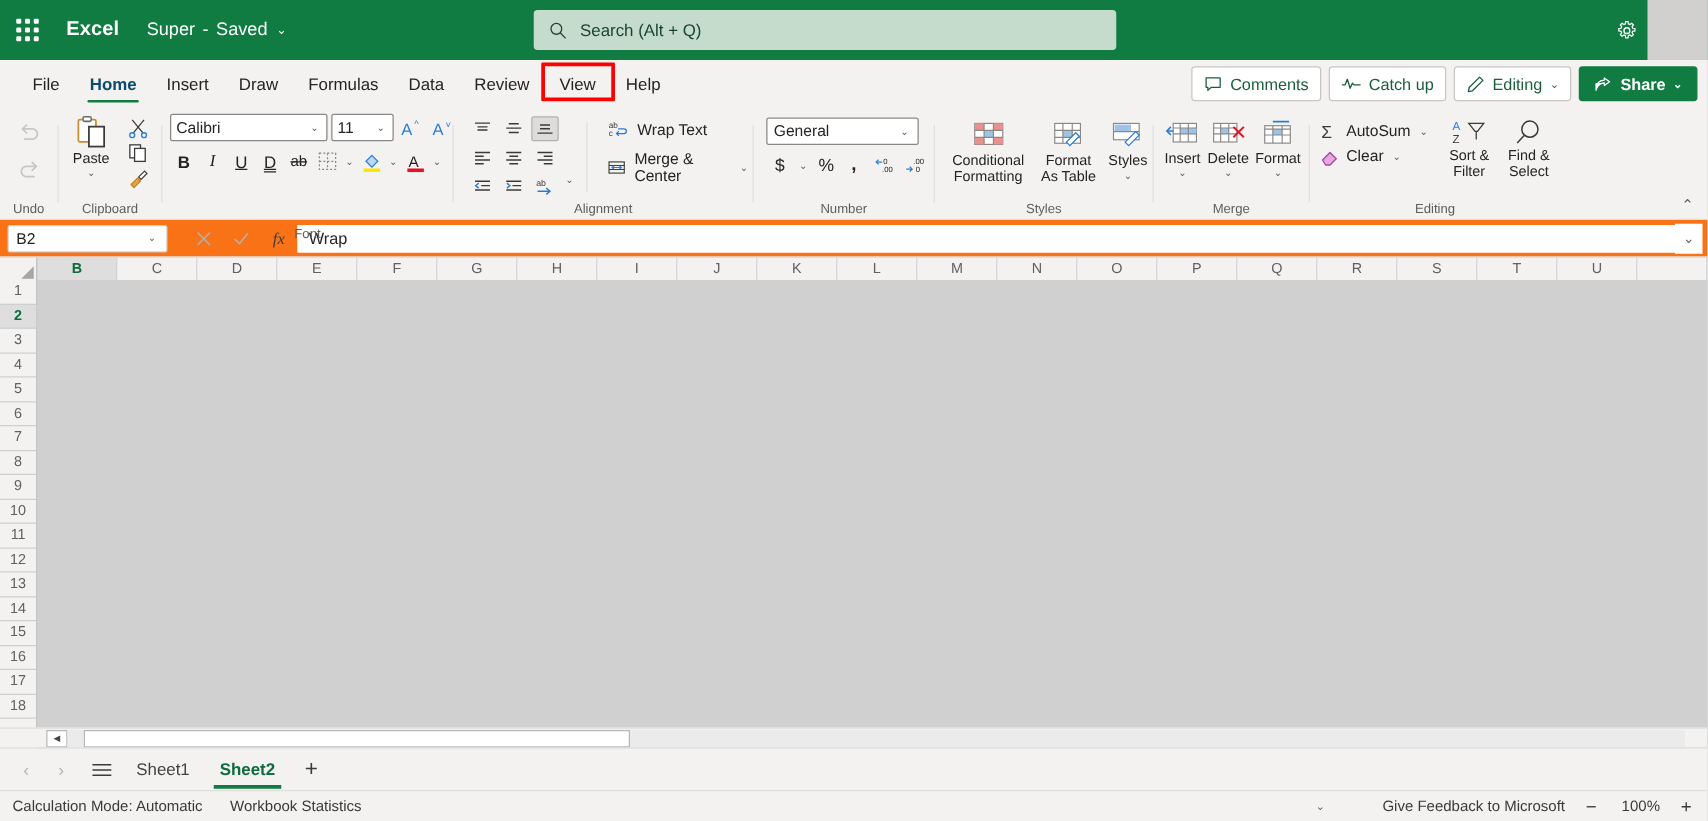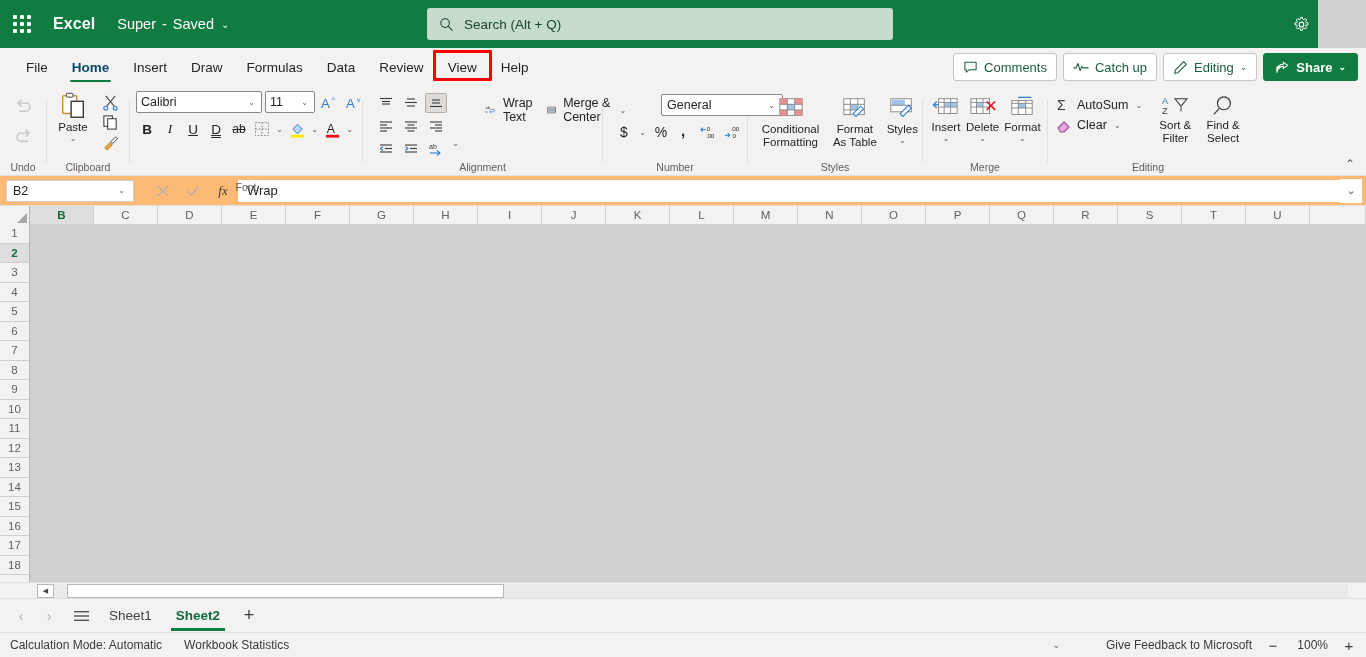--- a/index.html
+++ b/index.html
@@ -120,29 +120,29 @@
     font-size:13.5px; cursor:pointer; border-radius:2px; color:#252423;
   }
   .chev-s { font-size:8px; color:#605e5c; cursor:pointer; width:11px; text-align:center; }
 
   
   .align-grp { width:235px; }
   .align-left-col { display:flex; flex-direction:column; gap:3px; padding-left:10px; padding-top:2px; }
   .align-row { display:flex; gap:3px; }
   .abtn { width:22px; height:20px; display:flex; align-items:center; justify-content:center; cursor:pointer; border-radius:2px; }
   .abtn.sel { background:#dedcda; border:1px solid #b3b0ad; }
-  .align-right-col { display:flex; gap:8px; padding-left:14px; padding-top:5px; }
+  .align-right-col { display:flex; flex-direction:column; gap:8px; padding-left:14px; padding-top:5px; }
   .wrap-item { display:flex; align-items:center; gap:7px; cursor:pointer; font-size:12.5px; }
 
   
   .num-grp { width:140px; }
   .num-col { display:flex; flex-direction:column; padding-left:8px; padding-top:3px; gap:5px; }
   .num-fmt {
     width:122px; height:22px; border:1px solid #8a8886; background:#fff; border-radius:2px;
-    display:flex; align-items:center; justify-content:space-between; padding:0 5px; font-size:12.5px; cursor:pointer;margin-left:48px;
+    display:flex; align-items:center; justify-content:space-between; padding:0 5px; font-size:12.5px; cursor:pointer;
   }
   .num-row { display:flex; align-items:center; gap:2px; }
   .nbtn { width:22px; height:22px; display:flex; align-items:center; justify-content:center; cursor:pointer; font-size:14px; }
 
   
   .styles-grp { width:170px;align-items:center; }
   .styles-row { display:flex; gap:2px; padding-left:6px; padding-top:3px; }
   .big-btn { display:flex; flex-direction:column; align-items:center; width:auto; cursor:pointer; padding:1px 2px; }
   .big-btn .lbl { max-width:72px; }
 
@@ -157,21 +157,21 @@
   .edit-item { display:flex; align-items:center; gap:5px; cursor:pointer; font-size:12.5px; }
   .edit-right { display:flex; gap:2px; padding-left:8px; }
 
   .ribbon-collapse {
     position:absolute; right:6px; bottom:2px; font-size:12px; color:#605e5c; cursor:pointer;
     width:20px; height:18px; display:flex; align-items:center; justify-content:center;
   }
 
   
   .fbar {
-    height:30px; flex:0 0 30px; background:#fdba74; display:flex; align-items:center;
+    height:30px; flex:0 0 30px; background:#f97316; display:flex; align-items:center;
     padding:0 4px; gap:0; border-bottom:1px solid #e1dfdd;
   }
   .namebox {
     width:128px; height:22px; background:#fff; border:1px solid #d1cfcd; border-radius:2px;
     display:flex; align-items:center; justify-content:space-between; padding:0 6px; font-size:12.5px; cursor:pointer;
     margin-left:2px;
   }
   .fbar-btns { display:flex; align-items:center; gap:0; margin-left:14px; }
   .fb-btn { width:30px; height:24px; display:flex; align-items:center; justify-content:center; cursor:pointer; }
   .fx { font-style:italic; font-size:13px; color:#3b3a39; font-family:"Liberation Serif", serif; }

